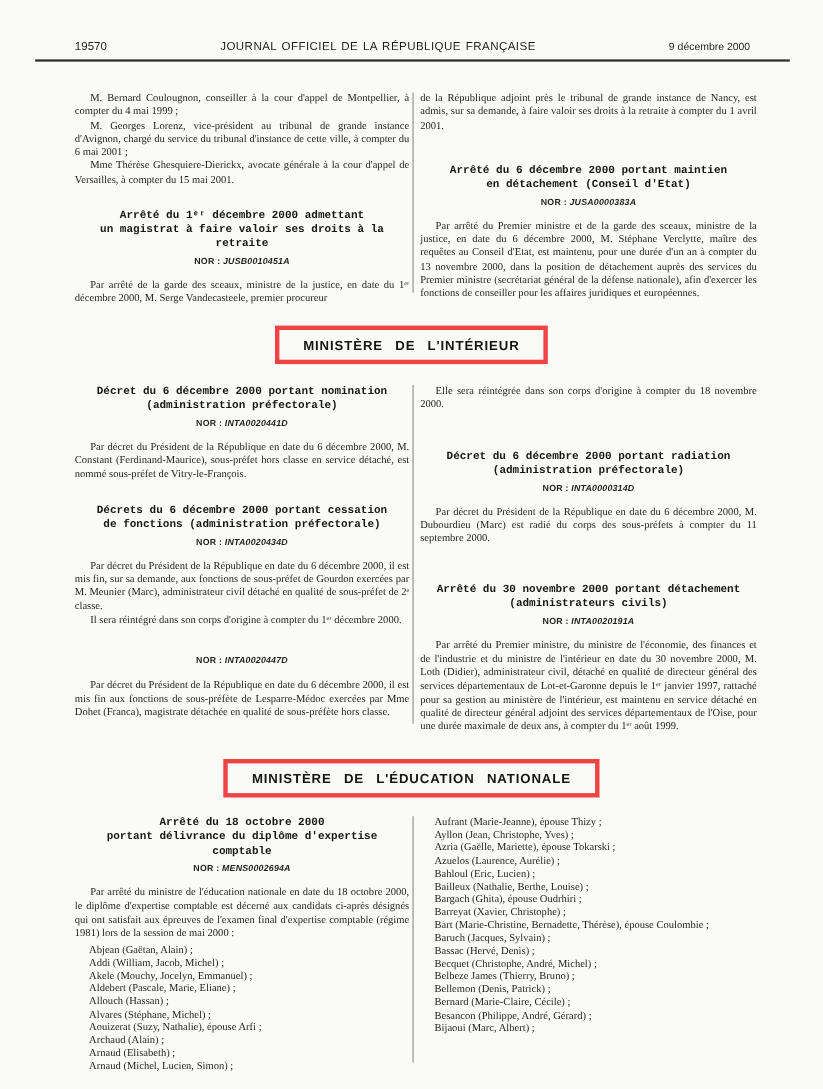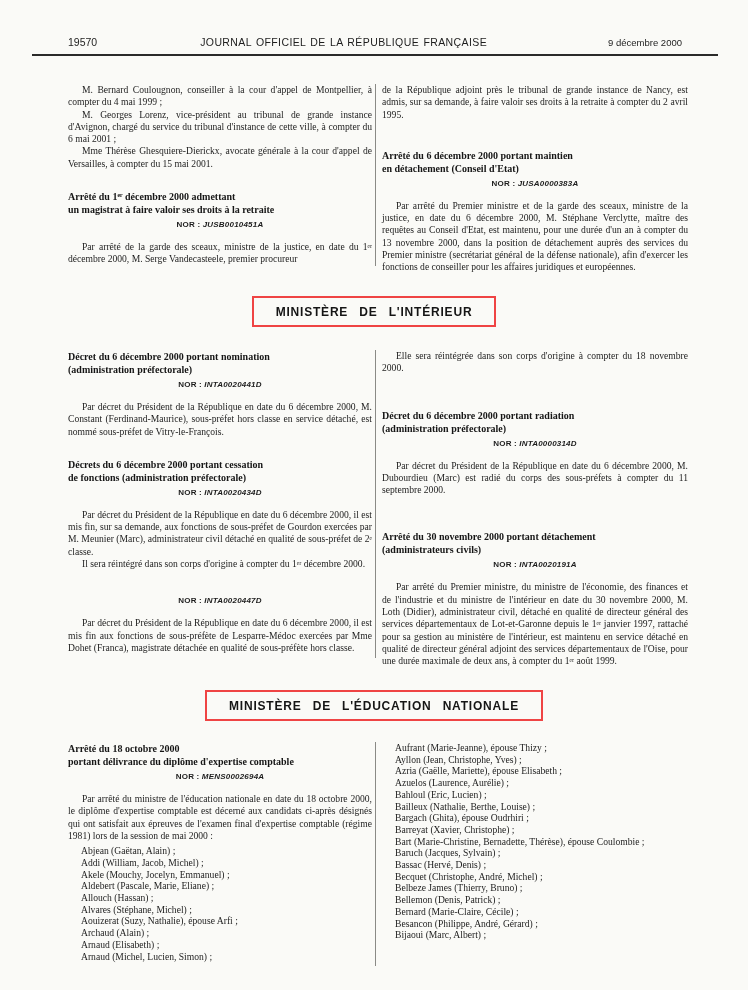--- a/index.html
+++ b/index.html
@@ -19,31 +19,31 @@
   .hdr-date{font-size:9.5px;margin-left:18px;}
   .header-rule{position:absolute;top:54px;left:32px;width:686px;height:2px;background:#2a2a2a;}
   
   .col{position:absolute;width:304px;}
   .col-left{left:68px;}
   .col-right{left:382px;width:306px;}
   .vrule{position:absolute;left:375px;width:1px;background:#8a8a86;}
   
   .banner-wrap{position:absolute;left:0;width:748px;text-align:center;}
   .banner-box{
-    display:inline-block;border:2px solid #ef4444;background:transparent;
+    display:inline-block;border:4px solid #ef4444;background:transparent;
     padding:7px 22px 6px;
     font-family:"Liberation Sans", sans-serif;font-weight:bold;
     font-size:12px;letter-spacing:.8px;word-spacing:7px;color:#151515;
   }
   
   .para{margin:0;font-size:9.6px;line-height:12.3px;text-align:justify;text-indent:14px;}
   .para.noindent{text-indent:0;}
   .heading{
-    margin:20px 0 4px;
-    font-family:Liberation Serif, serif;font-weight:bold;
+    margin:20px 0 4px;text-align:center;
+    font-family:Liberation Mono, monospace;font-weight:bold;
     font-size:10px;line-height:13px;color:#161616;
   }
   .col > :first-child{margin-top:0;}
   .nor{
     margin:4px 0 12px;text-align:center;
     font-family:"Liberation Sans", sans-serif;font-size:8px;letter-spacing:.2px;
   }
   .nor.standalone{margin-top:26px;}
   .nor-label{font-weight:bold;}
   .nor-value{font-style:italic;font-weight:bold;}
@@ -71,21 +71,21 @@
 
 <div id="top-left" class="col col-left">
     <p class="para">M. Bernard Coulougnon, conseiller à la cour d'appel de Montpellier, à compter du 4 mai 1999 ;</p>
     <p class="para">M. Georges Lorenz, vice-président au tribunal de grande instance d'Avignon, chargé du service du tribunal d'instance de cette ville, à compter du 6 mai 2001 ;</p>
     <p class="para">Mme Thérèse Ghesquiere-Dierickx, avocate générale à la cour d'appel de Versailles, à compter du 15 mai 2001.</p>
     <div class="heading"><span>Arrêté du 1ᵉʳ décembre 2000 admettant</span><br><span>un magistrat à faire valoir ses droits à la retraite</span></div>
     <div class="nor"><span class="nor-label">NOR : </span><em class="nor-value">JUSB0010451A</em></div>
     <p class="para">Par arrêté de la garde des sceaux, ministre de la justice, en date du 1ᵉʳ décembre 2000, M. Serge Vandecasteele, premier procureur</p>
   </div>
 <div id="top-right" class="col col-right">
-    <p class="para noindent">de la République adjoint près le tribunal de grande instance de Nancy, est admis, sur sa demande, à faire valoir ses droits à la retraite à compter du 2 avril 1995.</p>
+    <p class="para noindent">de la République adjoint près le tribunal de grande instance de Nancy, est admis, sur sa demande, à faire valoir ses droits à la retraite à compter du 1 avril 2001.</p>
     <div style="height: 8px;"></div>
     <div class="heading"><span>Arrêté du 6 décembre 2000 portant maintien</span><br><span>en détachement (Conseil d'Etat)</span></div>
     <div class="nor"><span class="nor-label">NOR : </span><em class="nor-value">JUSA0000383A</em></div>
     <p class="para">Par arrêté du Premier ministre et de la garde des sceaux, ministre de la justice, en date du 6 décembre 2000, M. Stéphane Verclytte, maître des requêtes au Conseil d'Etat, est maintenu, pour une durée d'un an à compter du 13 novembre 2000, dans la position de détachement auprès des services du Premier ministre (secrétariat général de la défense nationale), afin d'exercer les fonctions de conseiller pour les affaires juridiques et européennes.</p>
   </div>
 <div id="vr-top" class="vrule"></div>
 
 <div id="banner-interieur" class="banner-wrap">
   <span class="banner-box">MINISTÈRE DE L'INTÉRIEUR</span>
 </div>
@@ -130,21 +130,21 @@
       <div class="list-item">Aouizerat (Suzy, Nathalie), épouse Arfi ;</div>
       <div class="list-item">Archaud (Alain) ;</div>
       <div class="list-item">Arnaud (Elisabeth) ;</div>
       <div class="list-item">Arnaud (Michel, Lucien, Simon) ;</div>
     </div>
   </div>
 <div id="edu-right" class="col col-right">
     <div class="name-list">
       <div class="list-item">Aufrant (Marie-Jeanne), épouse Thizy ;</div>
       <div class="list-item">Ayllon (Jean, Christophe, Yves) ;</div>
-      <div class="list-item">Azria (Gaëlle, Mariette), épouse Elisabeth ;</div>
+      <div class="list-item">Azria (Gaëlle, Mariette), épouse Tokarski ;</div>
       <div class="list-item">Azuelos (Laurence, Aurélie) ;</div>
       <div class="list-item">Bahloul (Eric, Lucien) ;</div>
       <div class="list-item">Bailleux (Nathalie, Berthe, Louise) ;</div>
       <div class="list-item">Bargach (Ghita), épouse Oudrhiri ;</div>
       <div class="list-item">Barreyat (Xavier, Christophe) ;</div>
       <div class="list-item">Bart (Marie-Christine, Bernadette, Thérèse), épouse Coulombie ;</div>
       <div class="list-item">Baruch (Jacques, Sylvain) ;</div>
       <div class="list-item">Bassac (Hervé, Denis) ;</div>
       <div class="list-item">Becquet (Christophe, André, Michel) ;</div>
       <div class="list-item">Belbeze James (Thierry, Bruno) ;</div>

